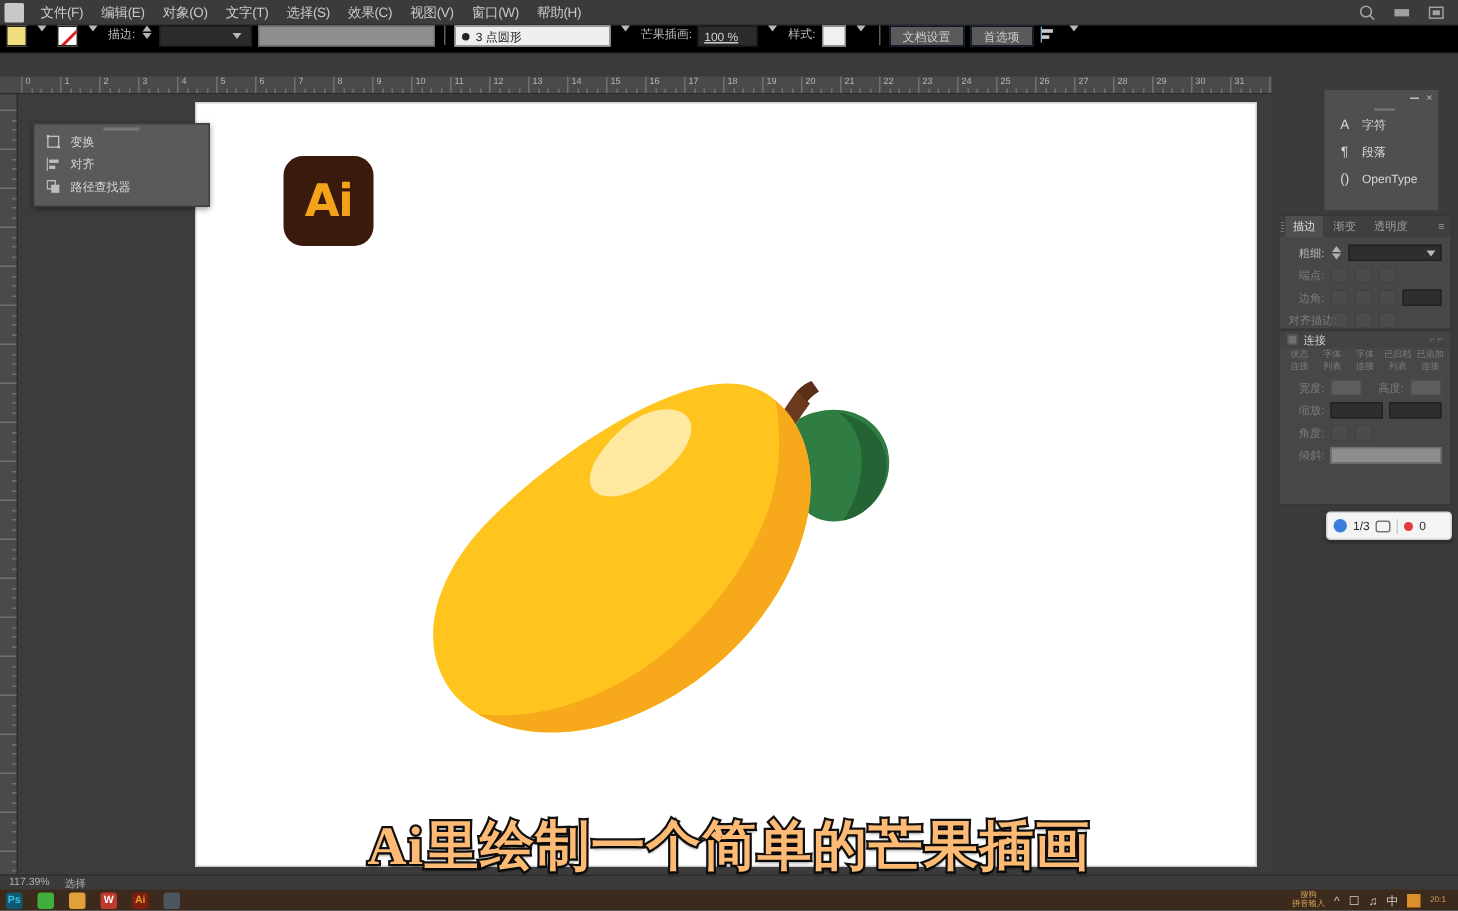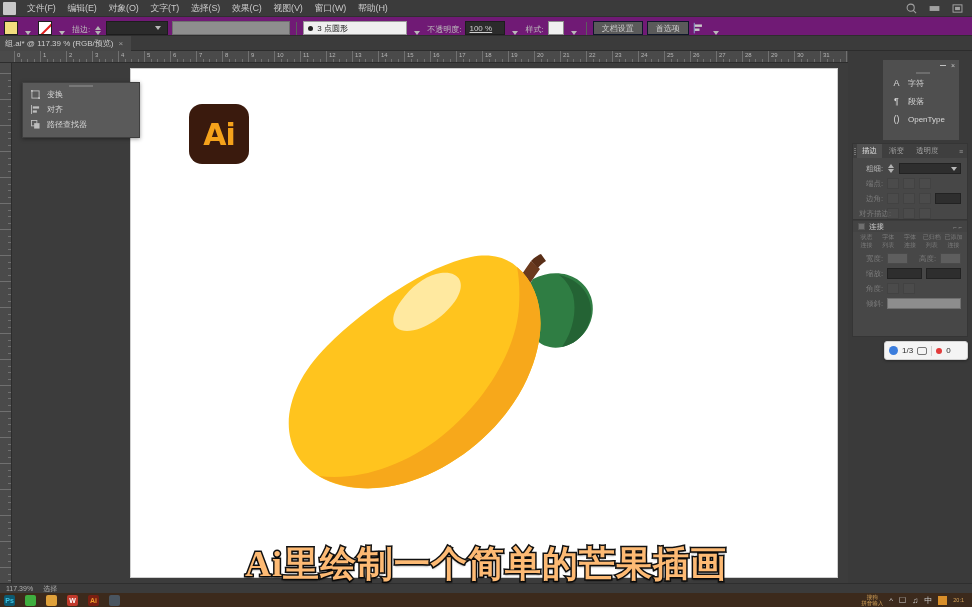--- a/index.html
+++ b/index.html
@@ -24,21 +24,21 @@
     font-size: 9px; color:#c9c9c9; padding: 1px 6px; white-space:nowrap;
     letter-spacing: -0.2px;
   }
   .menubar .spacer { flex:1; }
   .mb-right { display:flex; align-items:center; gap:10px; padding-right:8px; }
   .mb-icon { width:13px; height:13px; opacity:.75; }
 
   
   .controlbar {
     position:absolute; left:0; top:17px; width:972px; height:19px;
-    background:#701a75; display:flex; align-items:flex-end; gap:4px;
+    background:#000000; display:flex; align-items:flex-start; gap:4px;
     padding: 0 4px; border-bottom:1px solid #2e2e2e;
   }
   .swatch { width:14px; height:14px; border:1px solid #1e1e1e; }
   .swatch-fill { background:#f2dd7e; }
   .swatch-stroke { background:#fff; position:relative; overflow:hidden; }
   .swatch-stroke:after{
     content:""; position:absolute; left:-2px; top:6px; width:20px; height:2px;
     background:#e02020; transform:rotate(-45deg);
   }
   .caret { width:0;height:0;border-left:3px solid transparent;border-right:3px solid transparent;
@@ -272,45 +272,39 @@
     </div>
     <div class="cb-field cb-wide">
       <span></span>
     </div>
     <div class="cb-sep"></div>
     <div class="cb-white">
       <span class="dot-dark"></span>
       <span>3 点圆形</span>
     </div>
     <div class="caret"></div>
-    <div class="cb-label">不透明度:</div>
+    <div class="cb-label">芒果插画:</div>
     <div class="cb-opacityfield">
       <span>100 %</span>
     </div>
     <div class="caret"></div>
     <div class="cb-label">样式:</div>
     <div class="cb-stylebox"></div>
     <div class="caret"></div>
     <div class="cb-sep"></div>
     <div class="cb-btn">文档设置</div>
     <div class="cb-btn">首选项</div>
     <svg width="13" height="13" viewBox="0 0 16 16">
       <rect x="2" y="3" width="9" height="3" fill="#c9c9c9"></rect>
       <rect x="2" y="8" width="6" height="3" fill="#c9c9c9"></rect>
       <rect x="1" y="1" width="1" height="13" fill="#8fbde0"></rect>
     </svg>
     <div class="caret"></div>
   </div>
 
-  <div class="tabbar">
-    <div class="doctab">
-      <span>组.ai* @ 117.39 % (RGB/预览)</span>
-      <span class="tab-x">×</span>
-    </div>
-  </div>
 
   <div class="ruler-h" id="rulerH">
       <div class="rtick" style="left: 14px;"></div>
       <div class="rnum" style="left: 17px;">0</div>
       <div class="rtick sm" style="left: 20.5px;"></div>
       <div class="rtick sm" style="left: 27px;"></div>
       <div class="rtick sm" style="left: 33.5px;"></div>
       <div class="rtick" style="left: 40px;"></div>
       <div class="rnum" style="left: 43px;">1</div>
       <div class="rtick sm" style="left: 46.5px;"></div>

